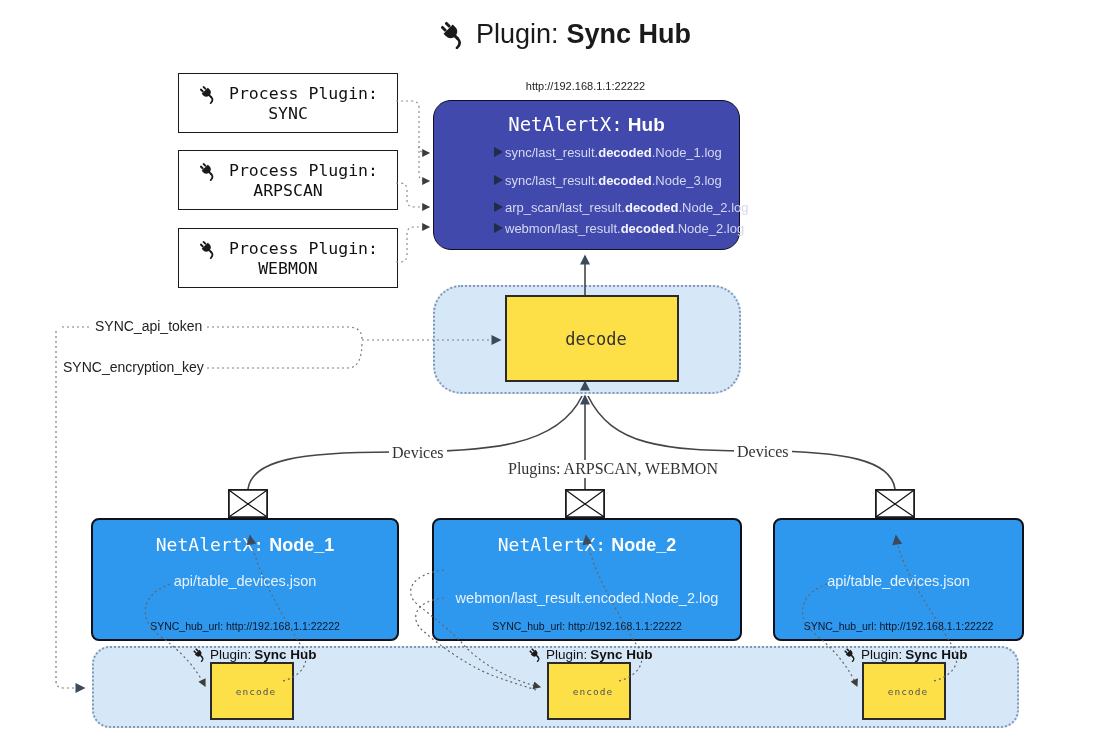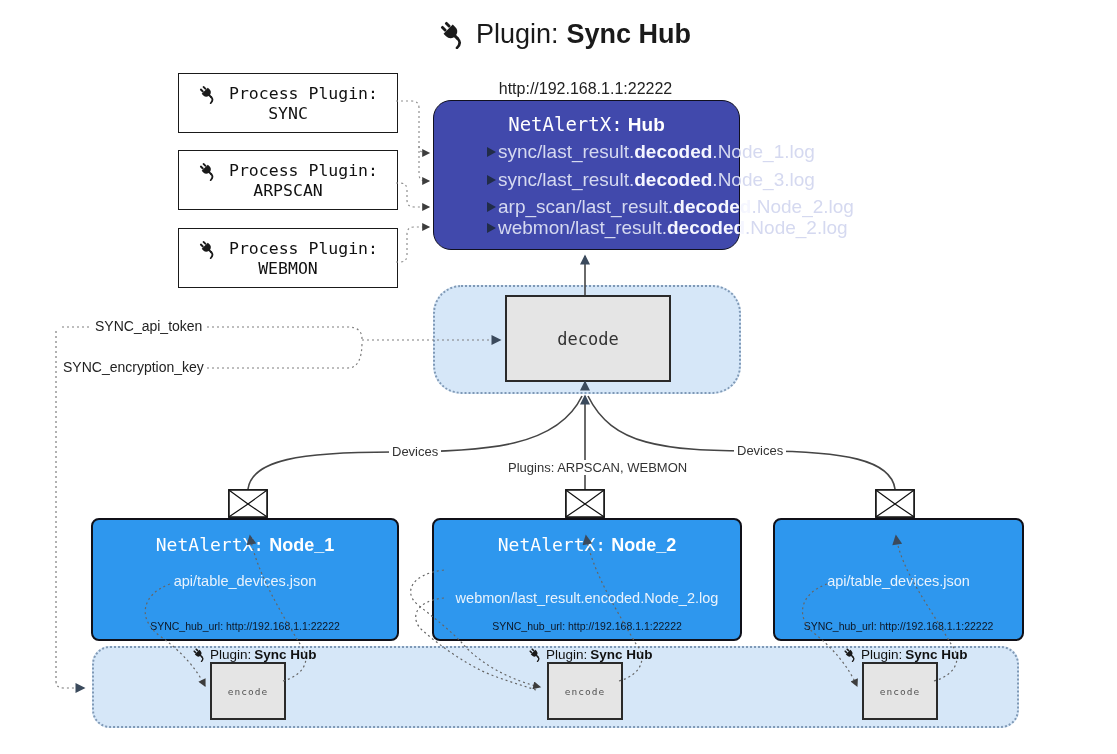--- a/index.html
+++ b/index.html
@@ -13,42 +13,42 @@
          font-size:27px;color:#1a1a1a;}
   .title b{font-weight:bold;}
 
   
   .pbox{left:178px;width:218px;height:58px;background:#fff;border:1.7px solid #1a1a1a;
         display:flex;flex-direction:column;align-items:center;justify-content:center;
         font-size:16.5px;color:#111;}
   .pbox .row{display:flex;align-items:center;gap:11px;}
 
   
-  .hub-url{left:433px;top:80px;width:305px;text-align:center;font-size:16px;color:#222;}
+  .hub-url{left:433px;top:80px;width:305px;text-align:center;font-size:11px;color:#222;}
   .hub{left:433px;top:100px;width:305px;height:148px;background:#4149ac;
        border:1.6px solid #101020;border-radius:18px;}
   .hub-title{position:absolute;top:12px;left:0;width:100%;text-align:center;
              font-size:19px;color:#fff;}
   .hub-title b{font-family:"Liberation Sans",sans-serif;}
-  .hub-line{position:absolute;left:13px;display:flex;align-items:center;height:20px;
-            font-size:19px;color:#d5d9f0;white-space:nowrap;padding-left:40px;}
+  .hub-line{position:absolute;left:20px;display:flex;align-items:center;height:20px;
+            font-size:13px;color:#d5d9f0;white-space:nowrap;padding-left:40px;}
   .hub-line b{color:#f5f6ff;}
   .tri{width:0;height:0;border-left:9px solid #212c48;border-top:5px solid transparent;
        border-bottom:5px solid transparent;margin-right:2px;flex:none;}
 
   
   .band{background:#d6e7f8;border:2px dotted #7f99b6;}
   .decode-band{left:433px;top:285px;width:304px;height:105px;border-radius:28px;}
-  .wbox{background:#e5e5e5;border:2px solid #2a2a2a;display:flex;align-items:center;
-        justify-content:center;color:#333;}
+  .wbox{background:#fde047;border:2px solid #2a2a2a;display:flex;align-items:center;
+        justify-content:center;color:#333;padding-left:8px;}
   .decode-box{left:505px;top:295px;width:162px;height:83px;font-size:17px;}
 
   
   .lbl{background:#fff;padding:0 3px;font-size:14px;color:#222;white-space:nowrap;z-index:6;}
-  .edge-lbl{background:#fff;padding:0 3px;font-size:13px;color:#333;white-space:nowrap;z-index:6;}
+  .edge-lbl{background:#fff;padding:0 3px;font-size:16px;color:#333;white-space:nowrap;z-index:6;font-family:Liberation Serif, serif;}
 
   
   .node{top:518px;height:119px;background:#2e97ee;border:2px solid #101018;border-radius:8px;}
   .node-title{position:absolute;top:14px;left:0;width:100%;text-align:center;font-size:18px;color:#fff;white-space:nowrap;}
   .node-file{position:absolute;left:0;width:100%;text-align:center;font-size:14.5px;
              color:#e9f3fd;white-space:nowrap;}
   .node-url{position:absolute;bottom:7px;left:0;width:100%;text-align:center;
             font-size:10.5px;color:#0d1726;white-space:nowrap;}
 
   

